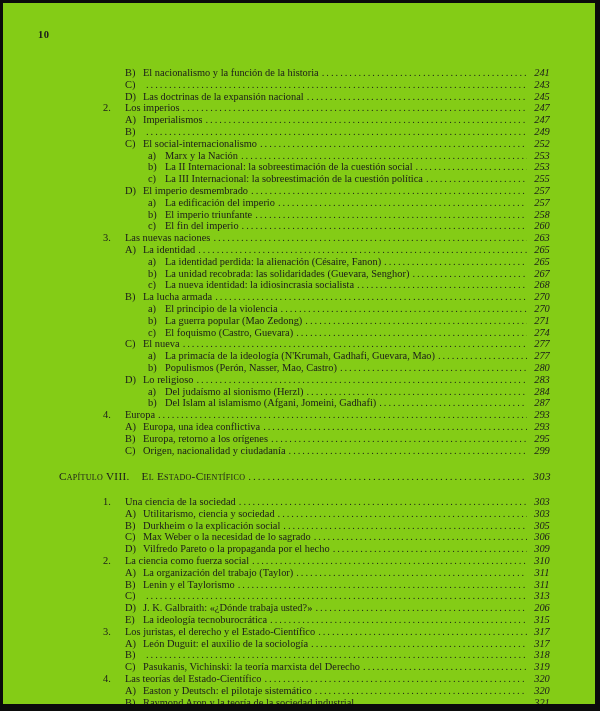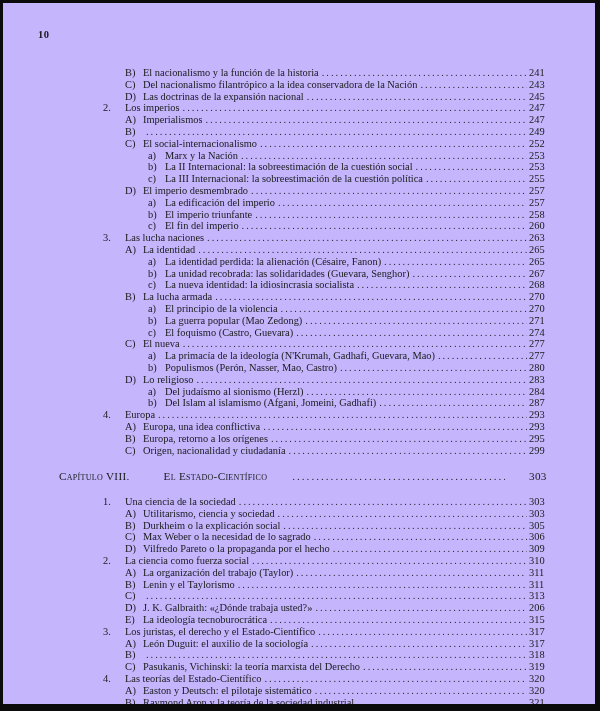--- a/index.html
+++ b/index.html
@@ -5,21 +5,21 @@
   html, body {
     margin: 0;
     padding: 0;
     background: #ffffff;
   }
   .scan {
     position: relative;
     width: 600px;
     height: 711px;
     box-sizing: border-box;
-    background: #c4b5fd;
+    background: #84cc16;
     border-style: solid;
     border-color: #0b0b0b;
     border-width: 3px 5px 7px 3px;
     overflow: hidden;
     font-family: "Liberation Serif", "DejaVu Serif", serif;
     color: #1b1b1b;
   }
   .pagehead {
     position: relative;
     margin-top: 26px;
@@ -66,36 +66,36 @@
     margin: 0 2px 0 3px;
     min-width: 8px;
   }
   .row .leader::after {
     content: "..........................................................................................................................................";
     letter-spacing: 2px;
   }
   .row .pagenum {
     flex-shrink: 0;
     width: 26px;
-    text-align: left;
+    text-align: center;
+    font-style: italic;
   }
   .lvl1 { padding-left: 62px; }
   .lvl1 .marker { width: 22px; }
   .lvl2 { padding-left: 84px; }
   .lvl2 .marker { width: 18px; }
   .lvl3 { padding-left: 107px; }
   .lvl3 .marker { width: 17px; }
   .chapter {
     padding-left: 18px;
     margin-top: 15px;
     margin-bottom: 13px;
     font-variant: small-caps;
     font-size: 11.2px;
     letter-spacing: 0.3px;
-    gap: 22px;
   }
   .chapter .marker {
     margin-right: 12px;
   }
 </style>
 </head>
 <body>
 
 <div class="scan">
   <header class="pagehead">
@@ -103,21 +103,20 @@
   </header>
   <main id="toc" class="toc">
       <div class="row lvl2">
         <span class="marker">B)</span>
         <span class="label">El nacionalismo y la función de la historia</span>
         <span class="leader"></span>
         <span class="pagenum">241</span>
       </div>
       <div class="row lvl2">
         <span class="marker">C)</span>
-        <span class="label">Del nacionalismo filantrópico a la idea conservadora de la Nación</span>
         <span class="leader"></span>
         <span class="pagenum">243</span>
       </div>
       <div class="row lvl2">
         <span class="marker">D)</span>
         <span class="label">Las doctrinas de la expansión nacional</span>
         <span class="leader"></span>
         <span class="pagenum">245</span>
       </div>
       <div class="row lvl1">
@@ -180,21 +179,21 @@
         <span class="pagenum">258</span>
       </div>
       <div class="row lvl3">
         <span class="marker">c)</span>
         <span class="label">El fin del imperio</span>
         <span class="leader"></span>
         <span class="pagenum">260</span>
       </div>
       <div class="row lvl1">
         <span class="marker">3.</span>
-        <span class="label">Las lucha naciones</span>
+        <span class="label">Las nuevas naciones</span>
         <span class="leader"></span>
         <span class="pagenum">263</span>
       </div>
       <div class="row lvl2">
         <span class="marker">A)</span>
         <span class="label">La identidad</span>
         <span class="leader"></span>
         <span class="pagenum">265</span>
       </div>
       <div class="row lvl3">

